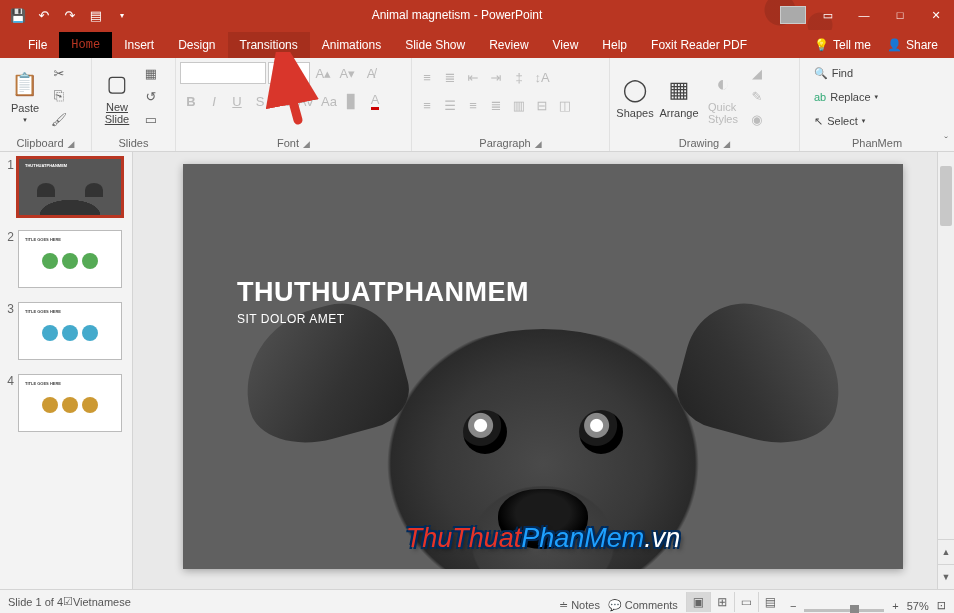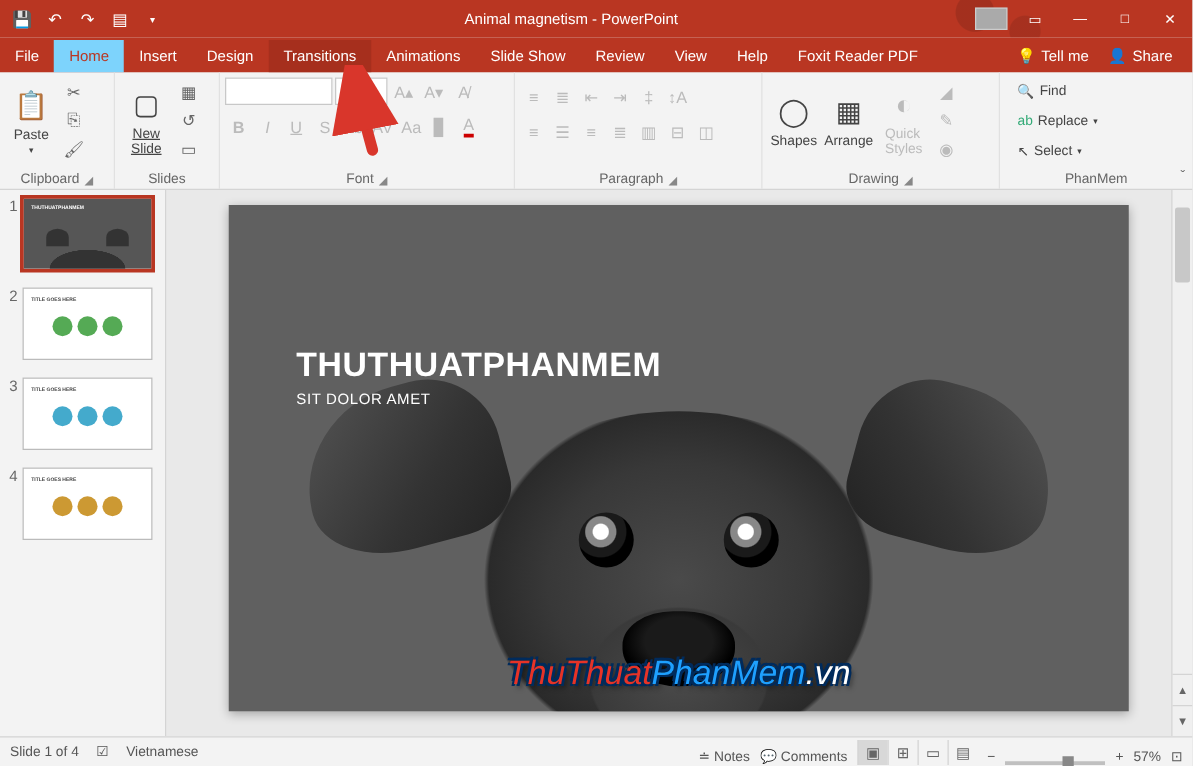--- a/index.html
+++ b/index.html
@@ -4,23 +4,23 @@
 <style>
 * { margin:0; padding:0; box-sizing:border-box; font-family:"Segoe UI",Arial,sans-serif; }
 body { width:954px; height:613px; background:#e6e6e6; overflow:hidden; position:relative; }
 .titlebar { height:30px; background:#b93622; background-image:radial-gradient(circle at 780px 10px, rgba(0,0,0,.12) 15px, transparent 16px),radial-gradient(circle at 820px 25px, rgba(0,0,0,.1) 12px, transparent 13px); display:flex; align-items:center; color:#fff; font-size:12px; }
 .qat { display:flex; align-items:center; gap:2px; padding-left:6px; }
 .qat-btn { width:24px; height:24px; display:flex; align-items:center; justify-content:center; color:#fff; font-size:13px; }
 .title-center { flex:1; text-align:center; font-size:12px; }
 .win-btns { display:flex; align-items:center; height:100%; }
 .win-btn { width:36px; height:100%; display:flex; align-items:center; justify-content:center; color:#fff; font-size:11px; }
 .avatar { width:26px; height:18px; background:#aaa; margin-right:4px; border:1px solid rgba(255,255,255,.4); }
-.ribbon-tabs { height:28px; background:#b93622; display:flex; align-items:flex-end; color:#fff; font-size:12px; padding-left:0; }
+.ribbon-tabs { height:28px; background:#b93622; display:flex; align-items:flex-end; color:#fff; font-size:12px; padding-left:16px; }
 .rtab { padding:6px 12px; cursor:pointer; }
-.rtab.active { background:#7dd3fc; color:#b93622; }
+.rtab.active { background:#000000; color:#b93622;font-family:Liberation Mono, monospace; }
 .rtab.highlight { background:#a62f1d; }
 .rtab-right { margin-left:auto; display:flex; padding-right:8px; }
 .rtab-right .rtab { padding:6px 8px; display:flex; align-items:center; gap:4px; }
 .ribbon { height:94px; background:#f3f3f3; border-bottom:1px solid #d4d4d4; display:flex; position:relative; }
 .ribbon-group { border-right:1px solid #e1e1e1; display:flex; flex-direction:column; padding:2px 4px 0; }
 .ribbon-group-content { flex:1; display:flex; align-items:flex-start; gap:2px; padding-top:2px; }
 .ribbon-group-label { text-align:center; font-size:11px; color:#666; padding:2px 0; display:flex; justify-content:center; align-items:flex-end; gap:4px; }
 .dlauncher { font-size:9px; color:#888; }
 .big-btn { display:flex; flex-direction:column; align-items:center; justify-content:center; width:42px; height:70px; font-size:11px; color:#444; gap:2px; }
 .big-btn .ico { width:30px; height:30px; display:flex; align-items:center; justify-content:center; font-size:22px; }
@@ -58,21 +58,21 @@
 .dog-head { position:absolute; bottom:-60px; left:50%; transform:translateX(-50%); width:380px; height:300px; background:radial-gradient(ellipse 190px 170px at 50% 45%, #4a4a4a 0%, #383838 55%, #2a2a2a 80%, transparent 82%); border-radius:50% 50% 40% 40%; }
 .dog-ear-l { position:absolute; bottom:130px; left:70px; width:160px; height:130px; background:linear-gradient(135deg,#555 0%,#333 60%,#222 100%); border-radius:60% 40% 30% 50%/70% 50% 30% 40%; transform:rotate(-15deg); }
 .dog-ear-r { position:absolute; bottom:130px; right:70px; width:160px; height:130px; background:linear-gradient(225deg,#555 0%,#333 60%,#222 100%); border-radius:40% 60% 50% 30%/50% 70% 40% 30%; transform:rotate(15deg); }
 .dog-eye { position:absolute; width:44px; height:44px; background:radial-gradient(circle at 40% 35%, #fff 6px, #888 7px 12px, #1a1a1a 13px 20px, #000 21px); border-radius:50%; bottom:115px; }
 .dog-eye.l { left:290px; } .dog-eye.r { right:290px; }
 .dog-nose { position:absolute; bottom:20px; left:50%; transform:translateX(-50%); width:90px; height:60px; background:radial-gradient(ellipse 45px 32px at 50% 40%,#1a1a1a 60%, #000 100%); border-radius:45% 45% 50% 50%; }
 .dog-muzzle { position:absolute; bottom:0; left:50%; transform:translateX(-50%); width:200px; height:130px; background:radial-gradient(ellipse 100px 80px at 50% 80%, #4a4a4a 0%, #3a3a3a 70%, transparent 72%); }
 .watermark { position:absolute; bottom:15px; left:50%; transform:translateX(-50%); font-size:27px; font-weight:normal; font-style:italic; white-space:nowrap; text-shadow:2px 2px 0 #002b5c, -2px -2px 0 #002b5c, 2px -2px 0 #002b5c, -2px 2px 0 #002b5c, 3px 3px 4px rgba(0,0,0,.5); }
 .wm1 { color:#e63327; } .wm2 { color:#1ea0ff; } .wm3 { color:#fff; }
 .arrow-annotation { position:absolute; left:260px; top:52px; pointer-events:none; z-index:50; }
-.statusbar { position:absolute; bottom:0; left:0; right:0; height:24px; background:#f3f3f3; border-top:1px solid #d4d4d4; display:flex; align-items:center; font-size:11px; color:#555; padding:0 8px; gap:14px; }
+.statusbar { position:absolute; bottom:0; left:0; right:0; height:24px; background:#f3f3f3; border-top:1px solid #d4d4d4; display:flex; align-items:center; font-size:11px; color:#555; padding:0 8px; }
 .status-right { margin-left:auto; display:flex; align-items:flex-end; gap:8px; }
 .view-btns { display:flex; }
 .view-btn { width:24px; height:20px; display:flex; align-items:center; justify-content:center; border-left:1px solid #d4d4d4; color:#666; font-size:12px; }
 .view-btn.active { background:#d8d8d8; }
 .zoom-slider { width:80px; height:3px; background:#c0c0c0; position:relative; }
 .zoom-handle { position:absolute; left:46px; top:-4px; width:9px; height:11px; background:#888; }
 </style>
 </head>
 <body>
 

